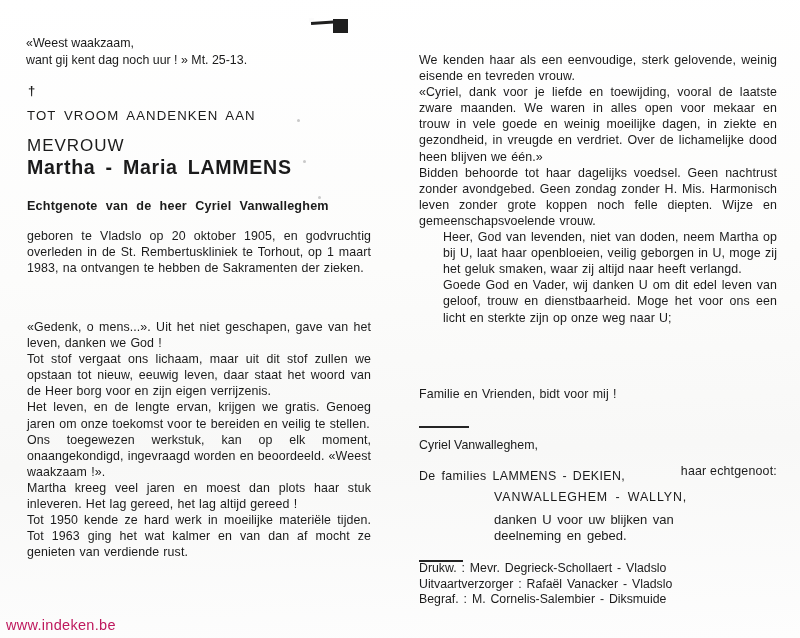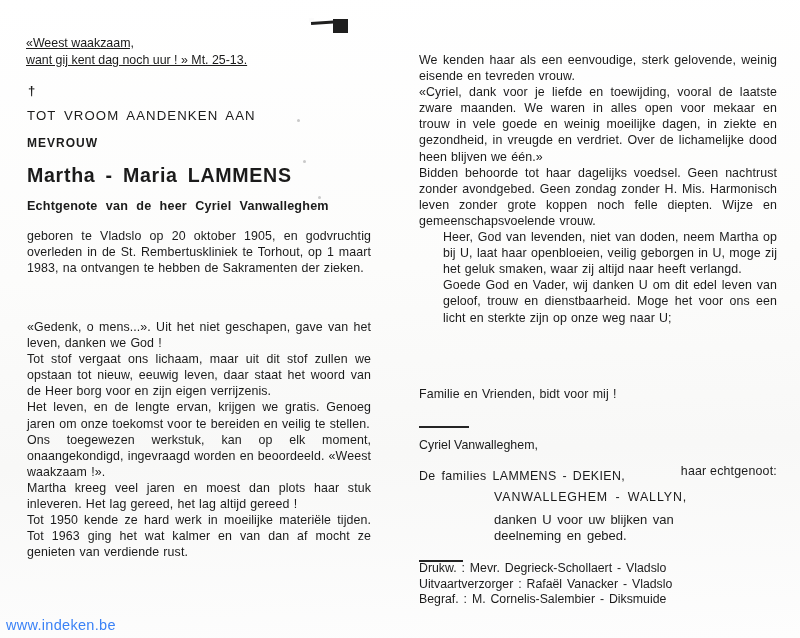--- a/index.html
+++ b/index.html
@@ -48,47 +48,46 @@
     letter-spacing: .1px;
     word-spacing: .6px;
   }
   .para.ragged { text-align: left; }
 
   
   .scripture {
     position: absolute;
     top: 35px; left: 0; width: 330px;
   }
-  .scripture div { font-size: 12.4px; line-height: 17px; white-space: nowrap; text-decoration: underline; }
+  .scripture div { font-size: 12.4px; line-height: 17px; white-space: nowrap; }
 
   .dagger {
     position: absolute;
     top: 84px; left: 2px;
     font-size: 13px;
     font-weight: bold;
     line-height: 1;
   }
   .dedication {
     position: absolute;
     top: 108px; left: 1px;
     font-size: 13.2px;
     letter-spacing: 1.1px;
     word-spacing: 3px;
   }
   .mevrouw {
     position: absolute;
     top: 136px; left: 1px;
-    font-size: 12px;
+    font-size: 17px;
     letter-spacing: 1px;
     word-spacing: 2px;
-    font-weight: bold;
   }
   .fullname {
     position: absolute;
-    top: 164px; left: 1px;
+    top: 156px; left: 1px;
     font-size: 19.6px;
     font-weight: bold;
     letter-spacing: .7px;
     word-spacing: 4px;
     white-space: nowrap;
   }
   .spouse-line {
     position: absolute;
     top: 199px; left: 1px;
     width: 340px;
@@ -180,21 +179,21 @@
   .smudge .notch{ left: 27px; top: 6px;  width: 5px;  height: 4px; background: #fbfbfb; }
 
   
   .speck { position: absolute; background: #c9c9c9; border-radius: 50%; z-index: 3; pointer-events: none; }
 
   .watermark {
     position: absolute;
     z-index: 4;
     left: 6px; bottom: 5px;
     font-size: 14.5px;
-    color: #3b82f6;
+    color: #be185d;
     letter-spacing: .3px;
   }
 </style>
 </head>
 <body>
 
 <div class="paper-tone"></div>
 
 <div class="page">
 

